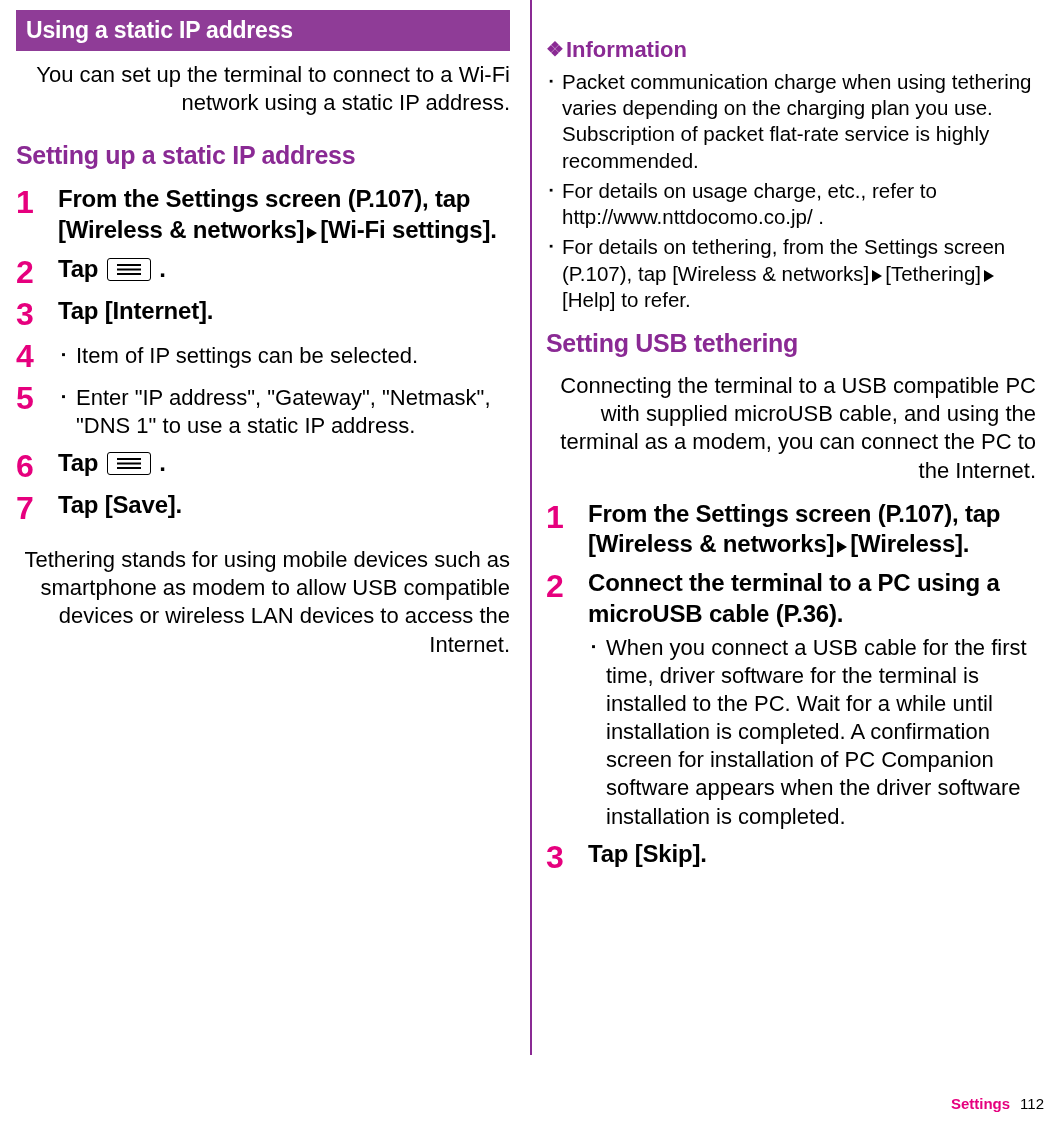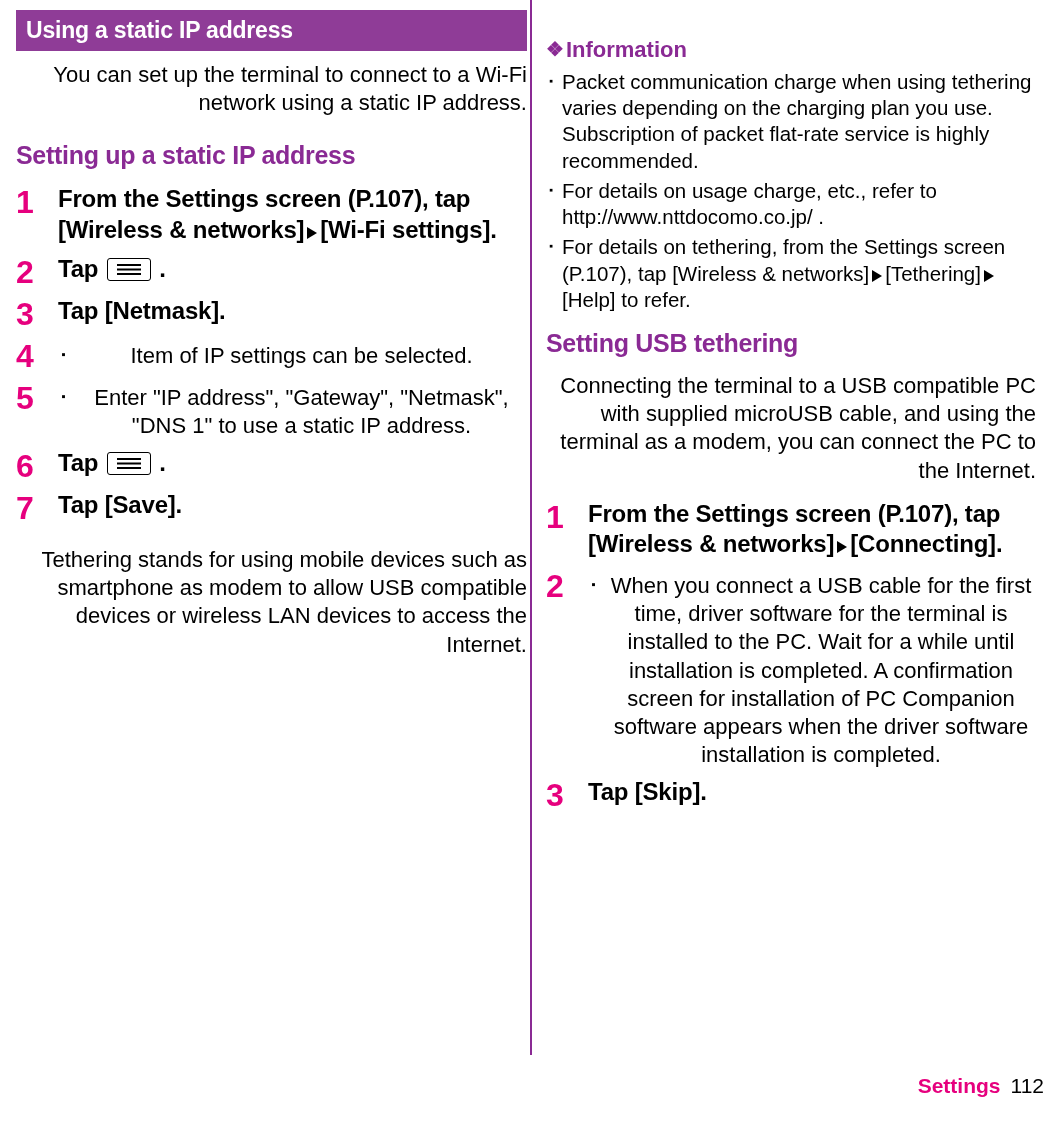--- a/index.html
+++ b/index.html
@@ -12,21 +12,21 @@
     position: relative;
   }
   .page {
     display: flex;
     height: 1055px;
   }
   .col {
     width: 50%;
     padding: 10px 14px 10px 14px;
   }
-  .col-left { padding-left: 16px; padding-right: 3px; }
+  .col-left { padding-left: 16px; padding-right: 20px; }
   .col-right { padding-left: 14px; padding-right: 26px; margin-top: 27px; }
   .divider {
     width: 2px;
     background: #8a2a94;
     margin-top: 0;
     margin-bottom: 0;
   }
   .section-bar {
     background: #8f3c97;
     color: #fff;
@@ -76,21 +76,21 @@
     display: flex;
     font-size: 22px;
     line-height: 1.28;
     margin-top: 4px;
     font-weight: 300;
   }
   .bullet-dot {
     width: 18px;
     flex-shrink: 0;
   }
-  .bullet-text { flex: 1; text-align: center; }
+  .bullet-text { flex: 1; }
   .info-head {
     color: #8a2a94;
     font-weight: bold;
     font-size: 22px;
     margin-bottom: 6px;
   }
   .info-bullet {
     display: flex;
     font-size: 20.5px;
     line-height: 1.28;
@@ -126,23 +126,23 @@
   .menu-btn::before {
     content: "";
     position: absolute;
     left: 9px; right: 9px; top: 5px;
     height: 2px;
     background: #000;
     box-shadow: 0 4.5px 0 #000, 0 9px 0 #000;
   }
   .footer {
     position: absolute;
-    bottom: 28px;
+    bottom: 14px;
     right: 18px;
-    font-size: 21px;
+    font-size: 15px;
   }
   .footer-label {
     color: #e6007e;
     font-weight: bold;
     margin-right: 10px;
   }
   .footer-num { font-weight: 300; }
 </style>
 </head>
 <body>
@@ -172,21 +172,21 @@
         <div class="step-body">
           <div class="step-title">
             <span>Tap </span><span class="menu-btn"></span><span> .</span>
           </div>
         </div>
       </div>
 
       <div class="step">
         <div class="step-num">3</div>
         <div class="step-body">
-          <div class="step-title">Tap [Netmask].</div>
+          <div class="step-title">Tap [Internet].</div>
         </div>
       </div>
 
       <div class="step">
         <div class="step-num">4</div>
         <div class="step-body">
           <div class="bullet-row">
             <div class="bullet-dot">･</div>
             <div class="bullet-text">Item of IP settings can be selected.</div>
           </div>
@@ -247,28 +247,29 @@
 
     <div class="sub-heading" style="margin-top:16px">Setting USB tethering</div>
     <p class="body-text">Connecting the terminal to a USB compatible PC with supplied microUSB cable, and using the terminal as a modem, you can connect the PC to the Internet.</p>
 
     <div class="steps">
 
       <div class="step">
         <div class="step-num">1</div>
         <div class="step-body">
           <div class="step-title">
-            <span>From the Settings screen (P.107), tap [Wireless &amp; networks]</span><span class="tri"></span><span>[Connecting].</span>
+            <span>From the Settings screen (P.107), tap [Wireless &amp; networks]</span><span class="tri"></span><span>[Wireless].</span>
           </div>
         </div>
       </div>
 
       <div class="step">
         <div class="step-num">2</div>
         <div class="step-body">
+          <div class="step-title">Connect the terminal to a PC using a microUSB cable (P.36).</div>
           <div class="bullet-row">
             <div class="bullet-dot">･</div>
             <div class="bullet-text">When you connect a USB cable for the first time, driver software for the terminal is installed to the PC. Wait for a while until installation is completed. A confirmation screen for installation of PC Companion software appears when the driver software installation is completed.</div>
           </div>
         </div>
       </div>
 
       <div class="step">
         <div class="step-num">3</div>
         <div class="step-body">

